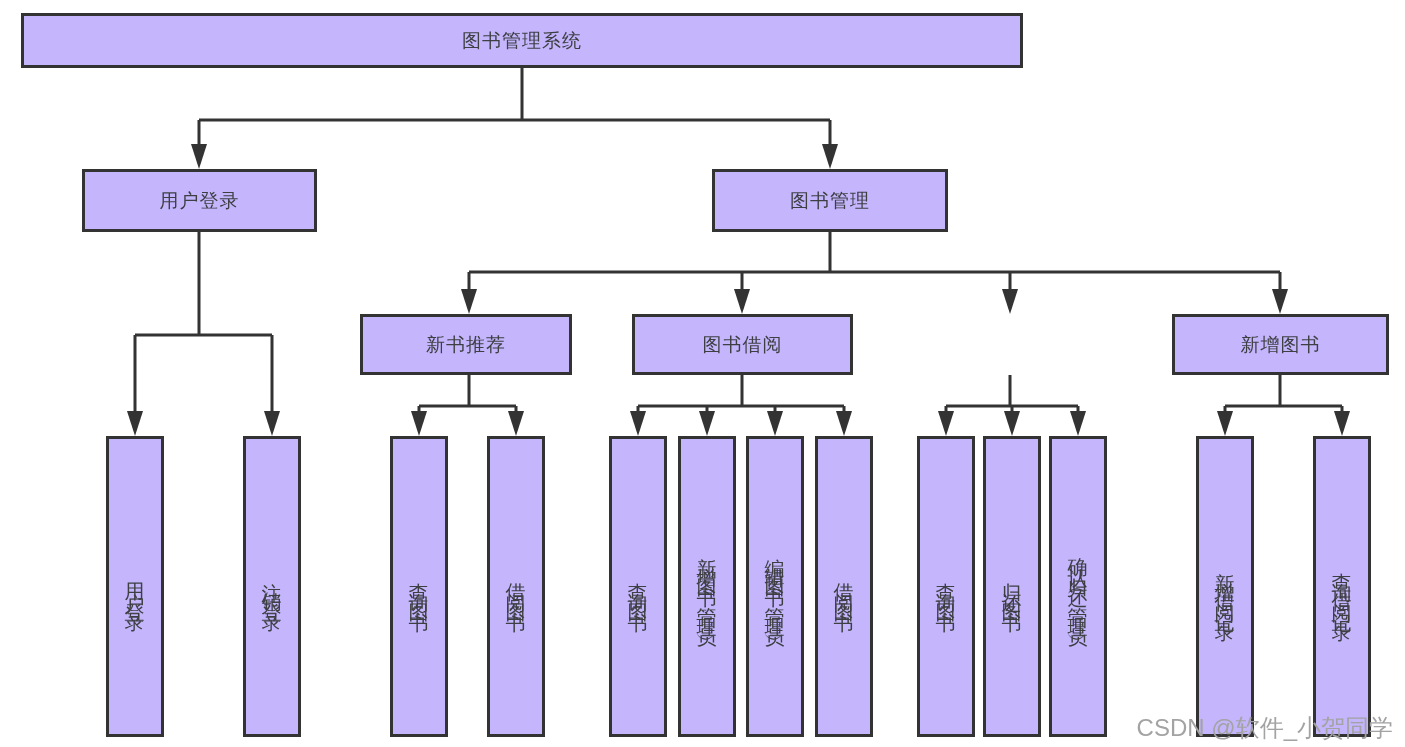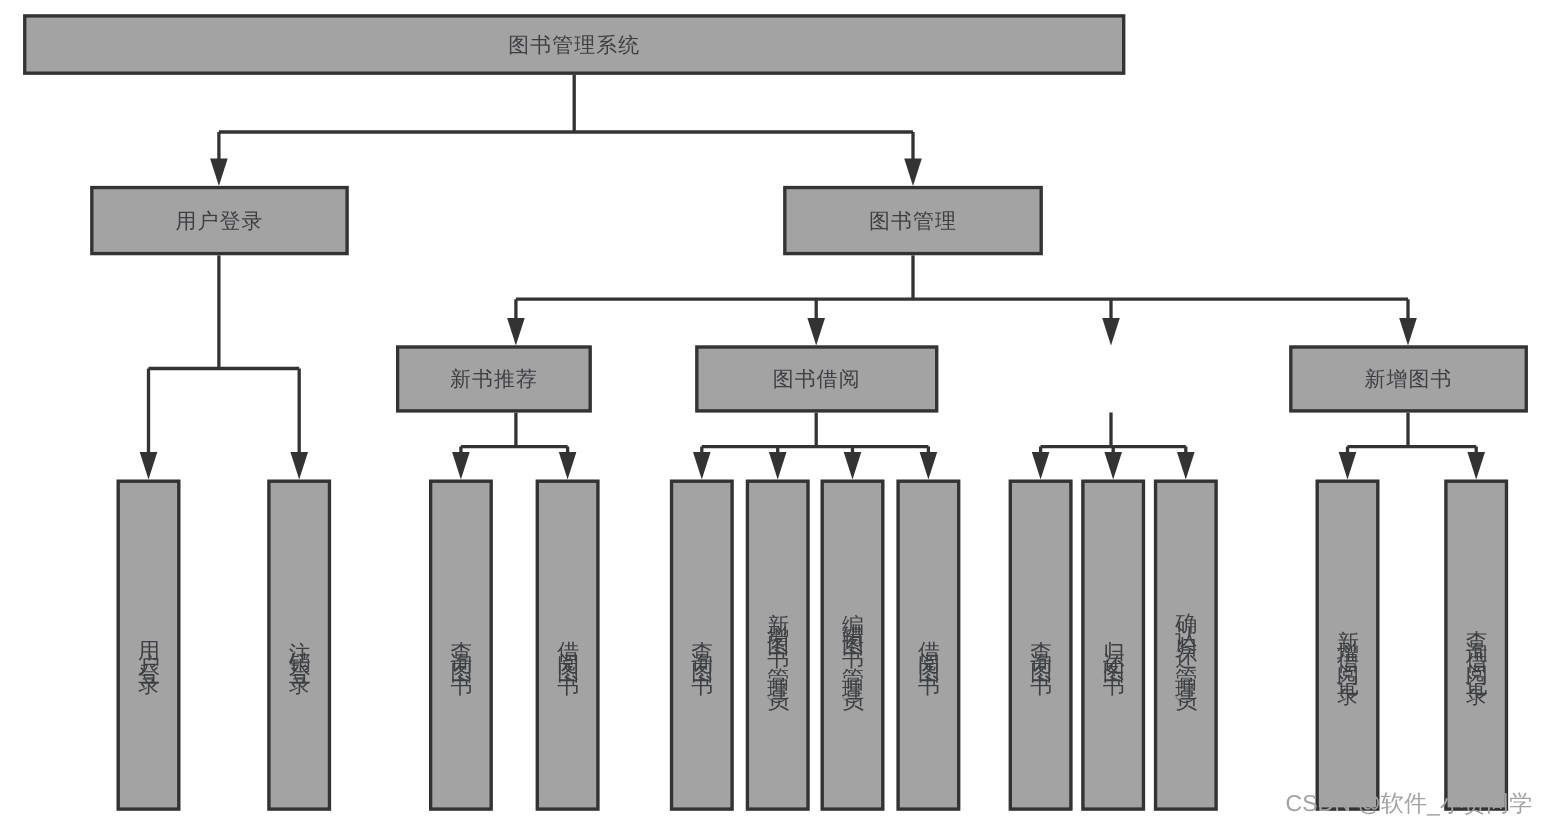--- a/index.html
+++ b/index.html
@@ -16,21 +16,21 @@
   }
   #connectors {
     position: absolute;
     left: 0; top: 0;
     width: 1405px; height: 747px;
     z-index: 1;
   }
   .box {
     position: absolute;
     box-sizing: border-box;
-    background: #a3a3a3;
+    background: #c4b5fd;
     border: 3px solid #333333;
     display: flex;
     align-items: center;
     justify-content: center;
     z-index: 2;
     text-align: center;
   }
   .hlabel {
     font-size: 19px;
     color: #3d3f42;
@@ -44,21 +44,21 @@
     color: #3d3f42;
     letter-spacing: 10px;
     line-height: 1;
     white-space: nowrap;
   }
   
   .b-root          { left: 21px;   top: 13px;  width: 1002px; height: 55px; }
   .b-user-login    { left: 82px;   top: 169px; width: 235px;  height: 63px; }
   .b-book-mgmt     { left: 712px;  top: 169px; width: 236px;  height: 63px; }
   .b-l3            { top: 314px; height: 61px; }
-  .b-new-book-rec  { left: 360px;  width: 178px; }
+  .b-new-book-rec  { left: 360px;  width: 212px; }
   .b-book-borrow   { left: 632px;  width: 221px; }
   .b-current-borrow{ left: 900px;  width: 220px; }
   .b-borrow-records{ left: 1172px; width: 217px; }
   .b-leaf          { top: 436px; width: 58px; height: 301px; }
   .lf-1  { left: 106px; }
   .lf-2  { left: 243px; }
   .lf-3  { left: 390px; }
   .lf-4  { left: 487px; }
   .lf-5  { left: 609px; }
   .lf-6  { left: 678px; }
@@ -66,21 +66,21 @@
   .lf-8  { left: 815px; }
   .lf-9  { left: 917px; }
   .lf-10 { left: 983px; }
   .lf-11 { left: 1049px; }
   .lf-12 { left: 1196px; }
   .lf-13 { left: 1313px; }
   .watermark {
     position: absolute;
     right: 12px;
     bottom: 3px;
-    font-size: 21px;
+    font-size: 24px;
     color: #a3a3a3;
     z-index: 3;
     white-space: nowrap;
   }
   .stroke { stroke: #333333; stroke-width: 3; fill: none; }
   .arrow  { fill: #333333; stroke: none; }
 </style>
 </head>
 <body>
 

